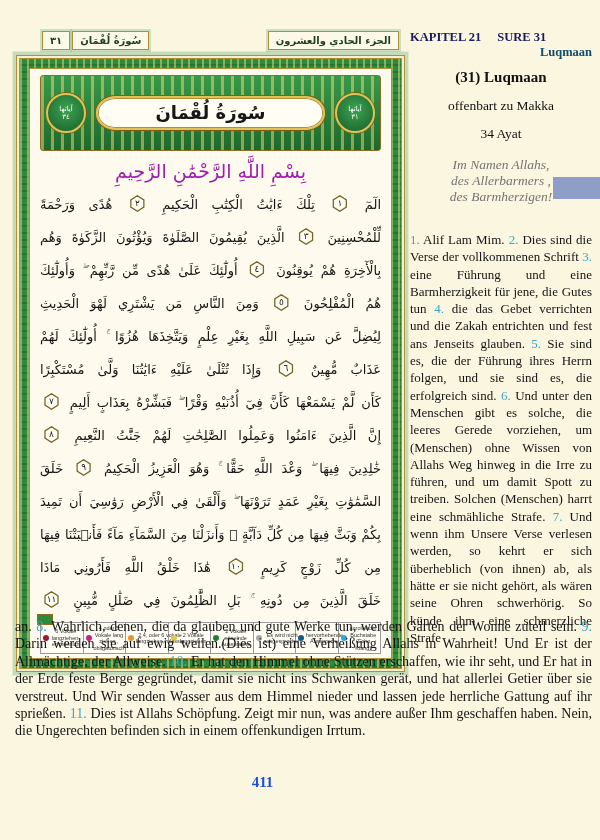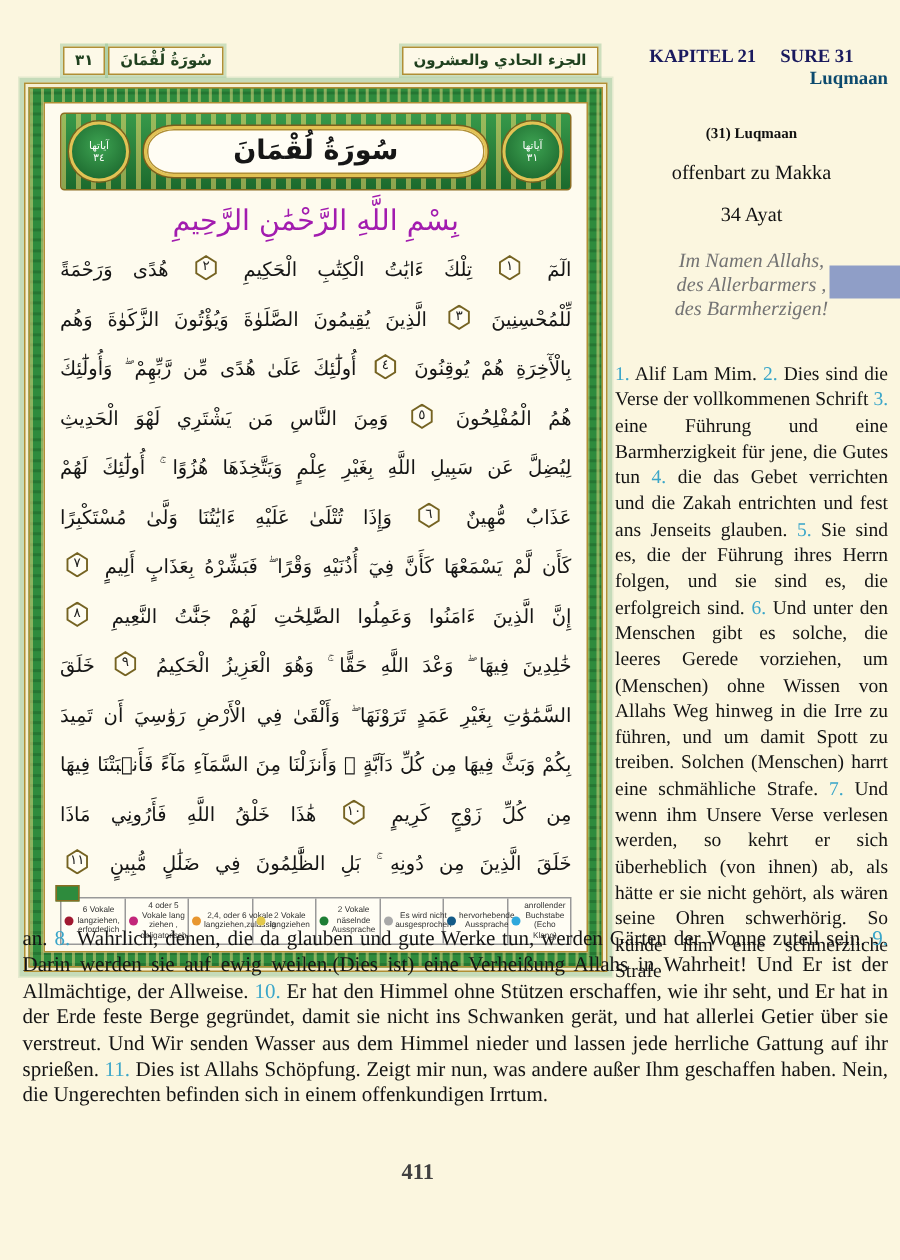--- a/index.html
+++ b/index.html
@@ -27,21 +27,21 @@
     border:1px solid #b08f35;padding:9px;
     background:
       repeating-linear-gradient(90deg,rgba(255,230,140,.45) 0 2px,rgba(255,255,255,0) 2px 7px),
       repeating-linear-gradient(0deg,rgba(20,80,30,.35) 0 2px,rgba(255,255,255,0) 2px 7px),
       #2e8b3d;
   }
   .frame-inner{
     border:1px solid #b08f35;background:#fefbee;padding:6px 10px 4px 10px;
   }
   .surah-band{
-    display:flex;align-items:center;height:50px;padding:0 5px;
+    display:flex;align-items:center;height:50px;padding:12px 5px;
     border:1px solid #8a6d22;
     background:
       repeating-linear-gradient(90deg,rgba(255,221,110,.5) 0 3px,rgba(255,255,255,0) 3px 10px),
       linear-gradient(#37994a,#1c6a2d);
     border-radius:3px;
   }
   .medallion{
     width:36px;height:36px;border-radius:50%;flex:0 0 auto;
     background:radial-gradient(circle at 50% 40%,#3da352,#175f28);
     border:2px solid #e2c254;box-shadow:0 0 0 1px #7a5f1d;
@@ -85,41 +85,41 @@
     border-right:1px solid #999;min-width:0;
   }
   .lcell:last-child{border-right:none;}
   .ldot{width:6px;height:6px;border-radius:50%;flex:0 0 auto;}
   .ltext{
     font-family:"Liberation Sans",sans-serif;font-size:5.5px;line-height:1.2;color:#333;
     text-align:center;flex:1;
   }
   
   .de-col{position:absolute;left:410px;top:30px;width:182px;}
-  .de-head1{display:flex;justify-content:center;gap:16px;font-weight:bold;font-size:12.5px;color:#1a1a5e;}
+  .de-head1{display:flex;justify-content:flex-start;gap:16px;font-weight:bold;font-size:12.5px;color:#1a1a5e;}
   .de-head2{text-align:right;font-weight:bold;font-size:12.5px;color:#0c4a6e;}
-  .de-title{text-align:center;font-weight:bold;font-size:10px;margin-top:24px;color:#111;}
+  .de-title{text-align:center;font-weight:bold;font-size:15px;margin-top:9px;color:#111;}
   .de-sub{text-align:center;font-size:13.5px;color:#111;line-height:17px;margin-top:11px;}
   .de-bismillah{
     text-align:center;font-style:italic;color:#737373;font-size:13.5px;line-height:16px;margin-top:15px;
   }
   .de-body{
     margin-top:26px;font-size:13px;line-height:17.3px;text-align:justify;color:#141414;
   }
   .vnum{color:#3aa6c9;}
   
   .bookmark{position:absolute;right:0;top:177px;width:47px;height:22px;background:#8f9ec7;}
   
   .bottom-para{
     position:absolute;left:15px;top:618px;width:577px;
     font-size:14px;line-height:17.4px;text-align:justify;color:#141414;
   }
   .page-number{
-    position:absolute;left:16px;top:774px;width:525px;text-align:center;
-    font-weight:bold;font-size:15px;color:#404040;
+    position:absolute;left:0;top:774px;width:525px;text-align:center;
+    font-weight:bold;font-size:15px;color:#1d4ed8;
   }
 </style>
 </head>
 <body>
 
 <div class="quran-wrap">
   <div class="cartouche-row">
     <div class="tab-group">
       <div class="tab-box">٣١</div>
       <div class="tab-box">سُورَةُ لُقْمَانَ</div>

